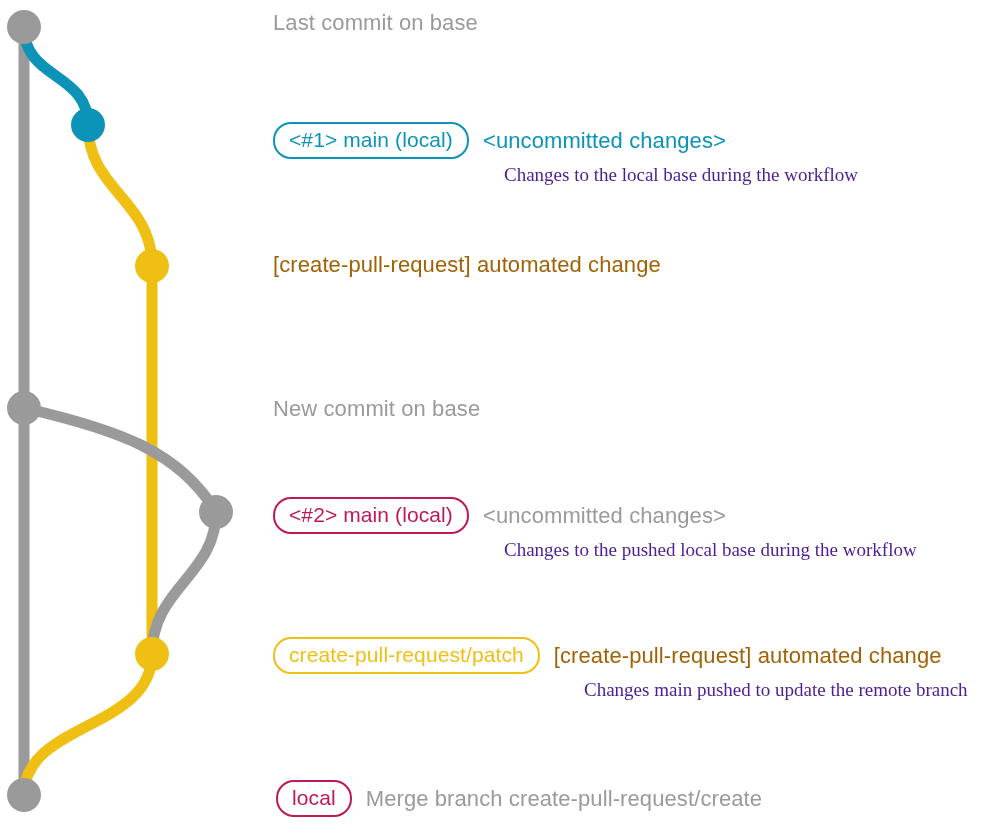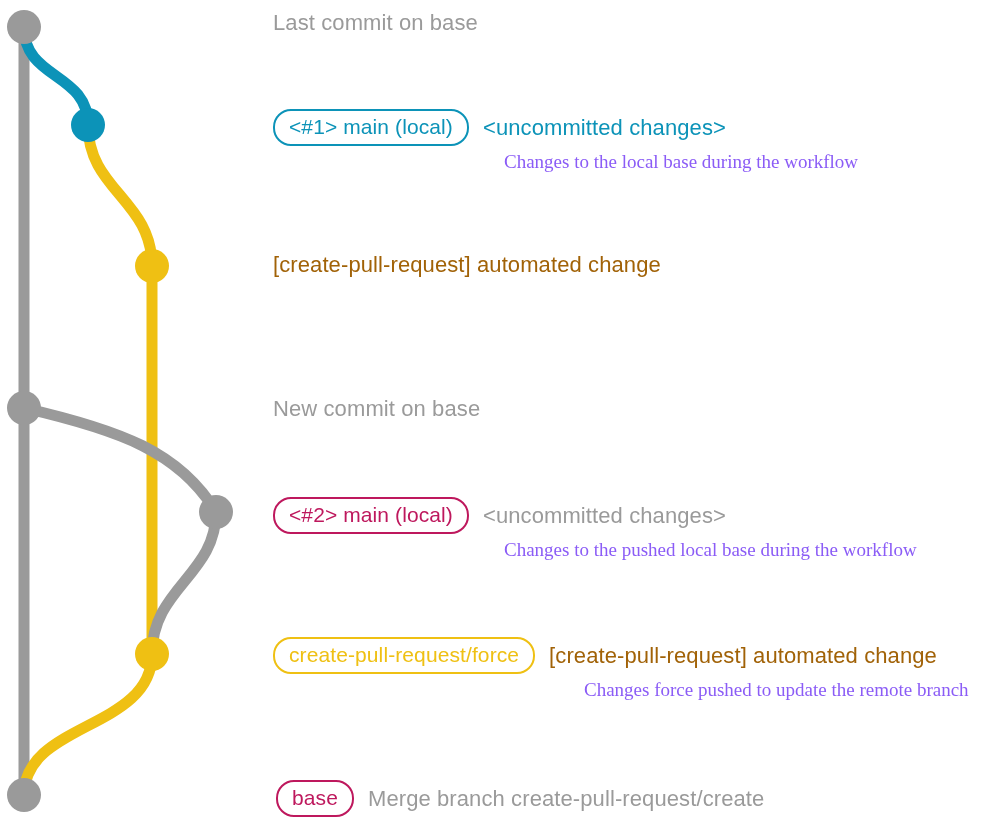--- a/index.html
+++ b/index.html
@@ -64,21 +64,21 @@
   .subject.yellow { color: #a16207; }
   .subject.gray   { color: #9a9a9a; }
 
   .subject-gap { margin-left: 14px; text-align: right; }
 
   
   .desc {
     font-family: "Liberation Serif", serif;
     font-size: 19px;
     line-height: 22px;
-    color: #8b5cf6;
+    color: #4c1d95;
     white-space: nowrap;
   }
 </style>
 </head>
 <body>
 
 <svg id="graph-canvas" viewBox="0 0 981 827" width="981" height="827" xmlns="http://www.w3.org/2000/svg">
 
   <path d="M 24 27 L 24 795" stroke="#9a9a9a" stroke-width="11" fill="none" stroke-linecap="round"></path>
 
@@ -101,21 +101,21 @@
   <circle cx="152" cy="654" r="17" fill="#efc013"></circle>
   <circle cx="24" cy="795" r="17" fill="#9a9a9a"></circle>
 </svg>
 
 <div class="row" style="top:10px;">
   <div class="row-line" style="padding-left:255px;">
     <span class="subject gray">Last commit on base</span>
   </div>
 </div>
 
-<div class="row" style="top:109px;">
+<div class="row" style="top:122px;">
   <div class="row-line" style="padding-left:255px;">
     <span class="pill teal">&lt;#1&gt; main (local)</span>
     <span class="subject teal subject-gap">&lt;uncommitted changes&gt;</span>
   </div>
   <div class="row-line" style="padding-left:486px; margin-top:5px;">
     <span class="desc">Changes to the local base during the workflow</span>
   </div>
 </div>
 
 <div class="row" style="top:252px;">
@@ -135,26 +135,26 @@
     <span class="pill gray">&lt;#2&gt; main (local)</span>
     <span class="subject gray subject-gap">&lt;uncommitted changes&gt;</span>
   </div>
   <div class="row-line" style="padding-left:486px; margin-top:5px;">
     <span class="desc">Changes to the pushed local base during the workflow</span>
   </div>
 </div>
 
 <div class="row" style="top:637px;">
   <div class="row-line" style="padding-left:255px;">
-    <span class="pill yellow">create-pull-request/force</span>
+    <span class="pill yellow">create-pull-request/patch</span>
     <span class="subject yellow subject-gap">[create-pull-request] automated change</span>
   </div>
   <div class="row-line" style="padding-left:566px; margin-top:5px;">
-    <span class="desc">Changes force pushed to update the remote branch</span>
+    <span class="desc">Changes main pushed to update the remote branch</span>
   </div>
 </div>
 
 <div class="row" style="top:780px;">
   <div class="row-line" style="padding-left:258px;">
-    <span class="pill gray">base</span>
+    <span class="pill gray">local</span>
     <span class="subject gray subject-gap">Merge branch create-pull-request/create</span>
   </div>
 </div>
 
 </body></html>

